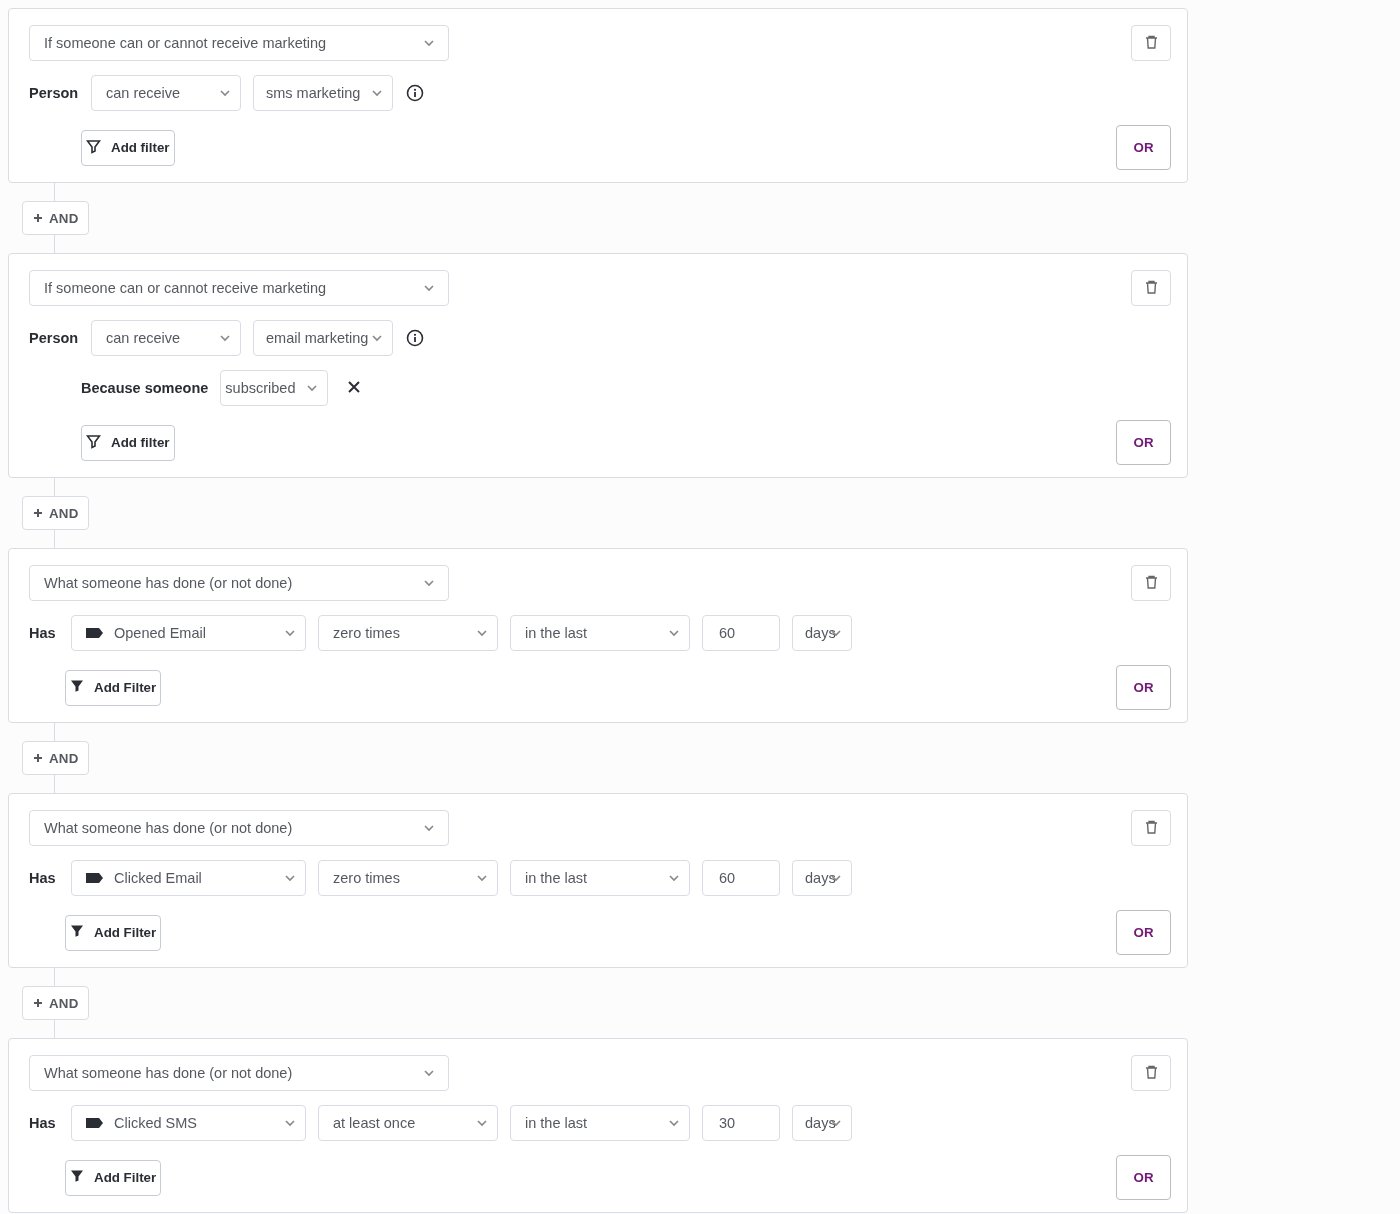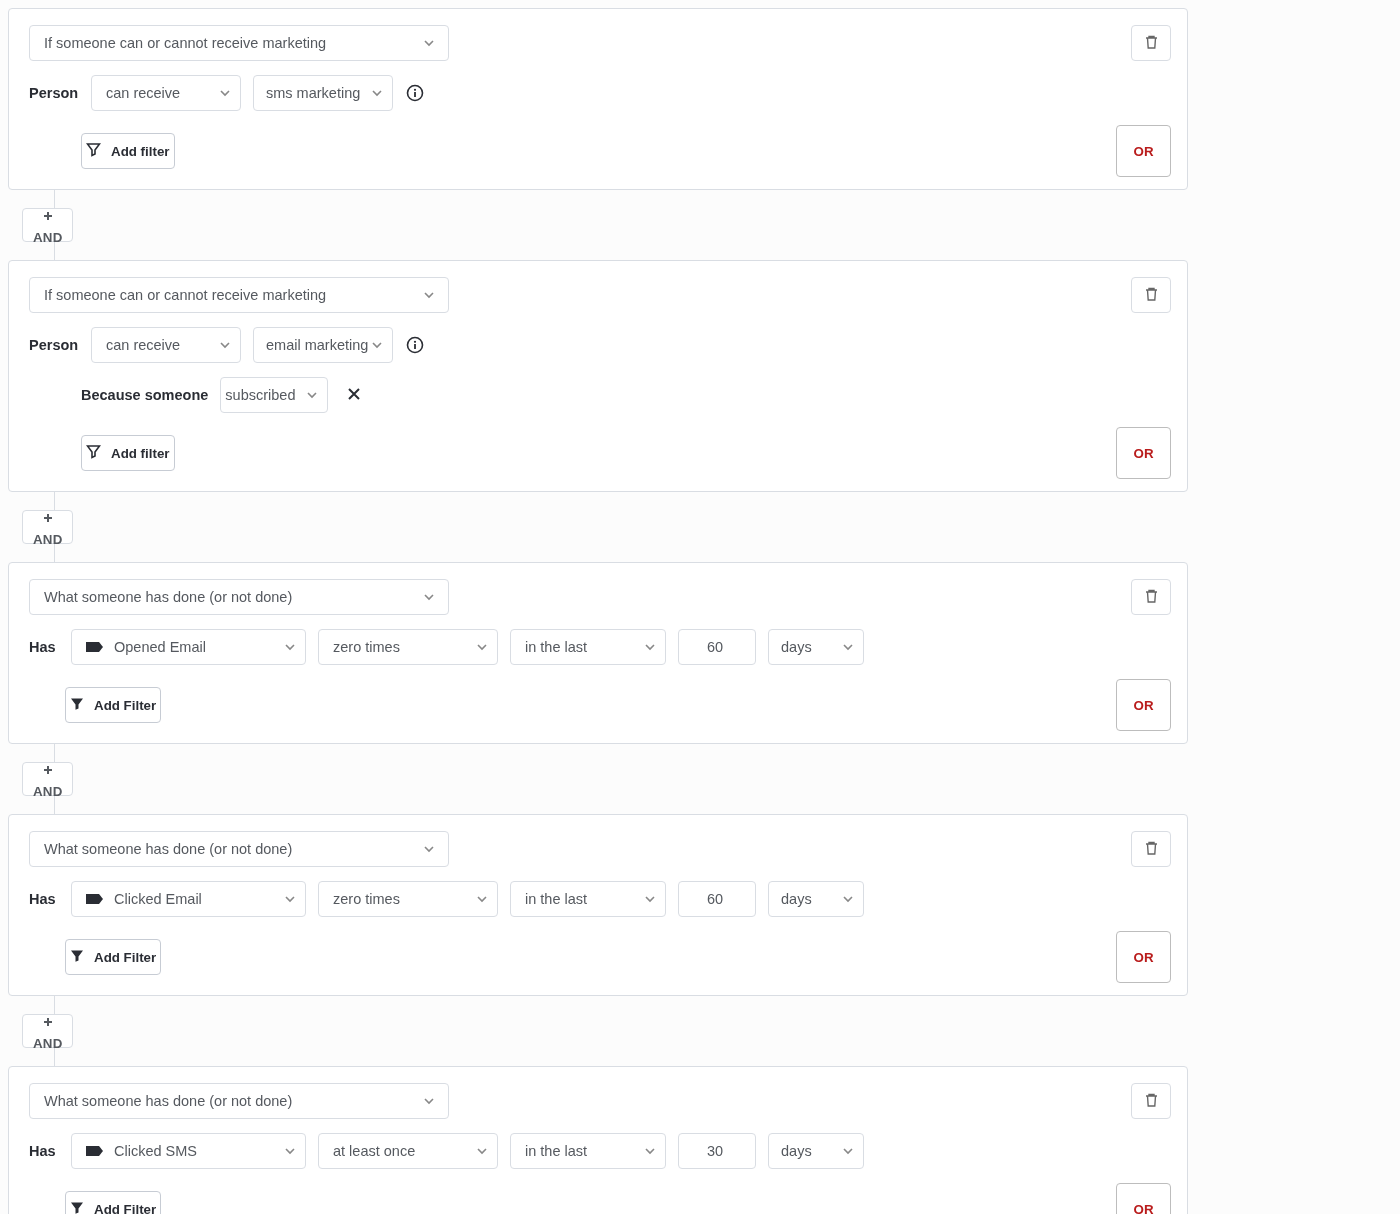--- a/index.html
+++ b/index.html
@@ -86,28 +86,28 @@
     border: 1px solid var(--border);
     border-radius: 4px;
     background: #fff;
     display: inline-flex;
     align-items: center;
     justify-content: center;
     cursor: pointer;
     color: #56595f;
   }
   .or-btn {
-    height: 52px;
+    height: 45px;
     padding: 0 16px;
     border: 1px solid #bdbdbd;
     border-radius: 4px;
     background: #fff;
     font-weight: 700;
     letter-spacing: 0.3px;
-    color: #b91c1c;
+    color: #701a75;
     cursor: pointer;
   }
   .filter-btn {
     height: 36px;
     padding: 0 4px;
     border: 1px solid var(--border-strong);
     border-radius: 4px;
     background: #fff;
     display: inline-flex;
     align-items: center;
@@ -140,21 +140,20 @@
     border: 1px solid var(--border);
     border-radius: 4px;
     background: #fff;
     display: inline-flex;
     align-items: center;
     gap: 6px;
     font-weight: 700;
     color: #55595f;
     cursor: pointer;
     letter-spacing: 0.2px;
-    flex-direction: column;
   }
   .info-circle {
     width: 20px;
     height: 20px;
     display: inline-flex;
     align-items: center;
     justify-content: center;
     color: #2a2d34;
   }
   .x-btn {
@@ -162,21 +161,21 @@
     height: 28px;
     display: inline-flex;
     align-items: center;
     justify-content: center;
     cursor: pointer;
     color: #2a2d34;
   }
   .textin {
     height: 36px;
     width: 78px;
-    padding: 0 28px;
+    padding: 0 16px;
     border: 1px solid var(--border);
     border-radius: 4px;
     background: #fff;
     color: var(--text-muted);
     font-size: 14.5px;
   }
   .footer-row {
     display: flex;
     justify-content: space-between;
     align-items: center;
@@ -184,22 +183,22 @@
   }
   .footer-row .left { margin-left: 52px; }
   .footer-row .left.has { margin-left: 36px; }
   .tag-icon {
     width: 18px;
     height: 14px;
     display: inline-block;
   }
   .dd.metric { width: 235px; }
   .dd.med    { width: 180px; }
-  .dd.time   { width: 156px; }
-  .dd.unit   { width: 96px; padding-left: 12px; }
+  .dd.time   { width: 180px; }
+  .dd.unit   { width: 60px; padding-left: 12px; }
   .dd.tiny   { width: 150px; }
   .dd.small  { width: 140px; padding-left: 12px; }
   .dd.sub    { width: 108px; padding-left: 4px; }
 </style>
 </head>
 <body>
 
 <div class="canvas">
 
   <div class="group">

